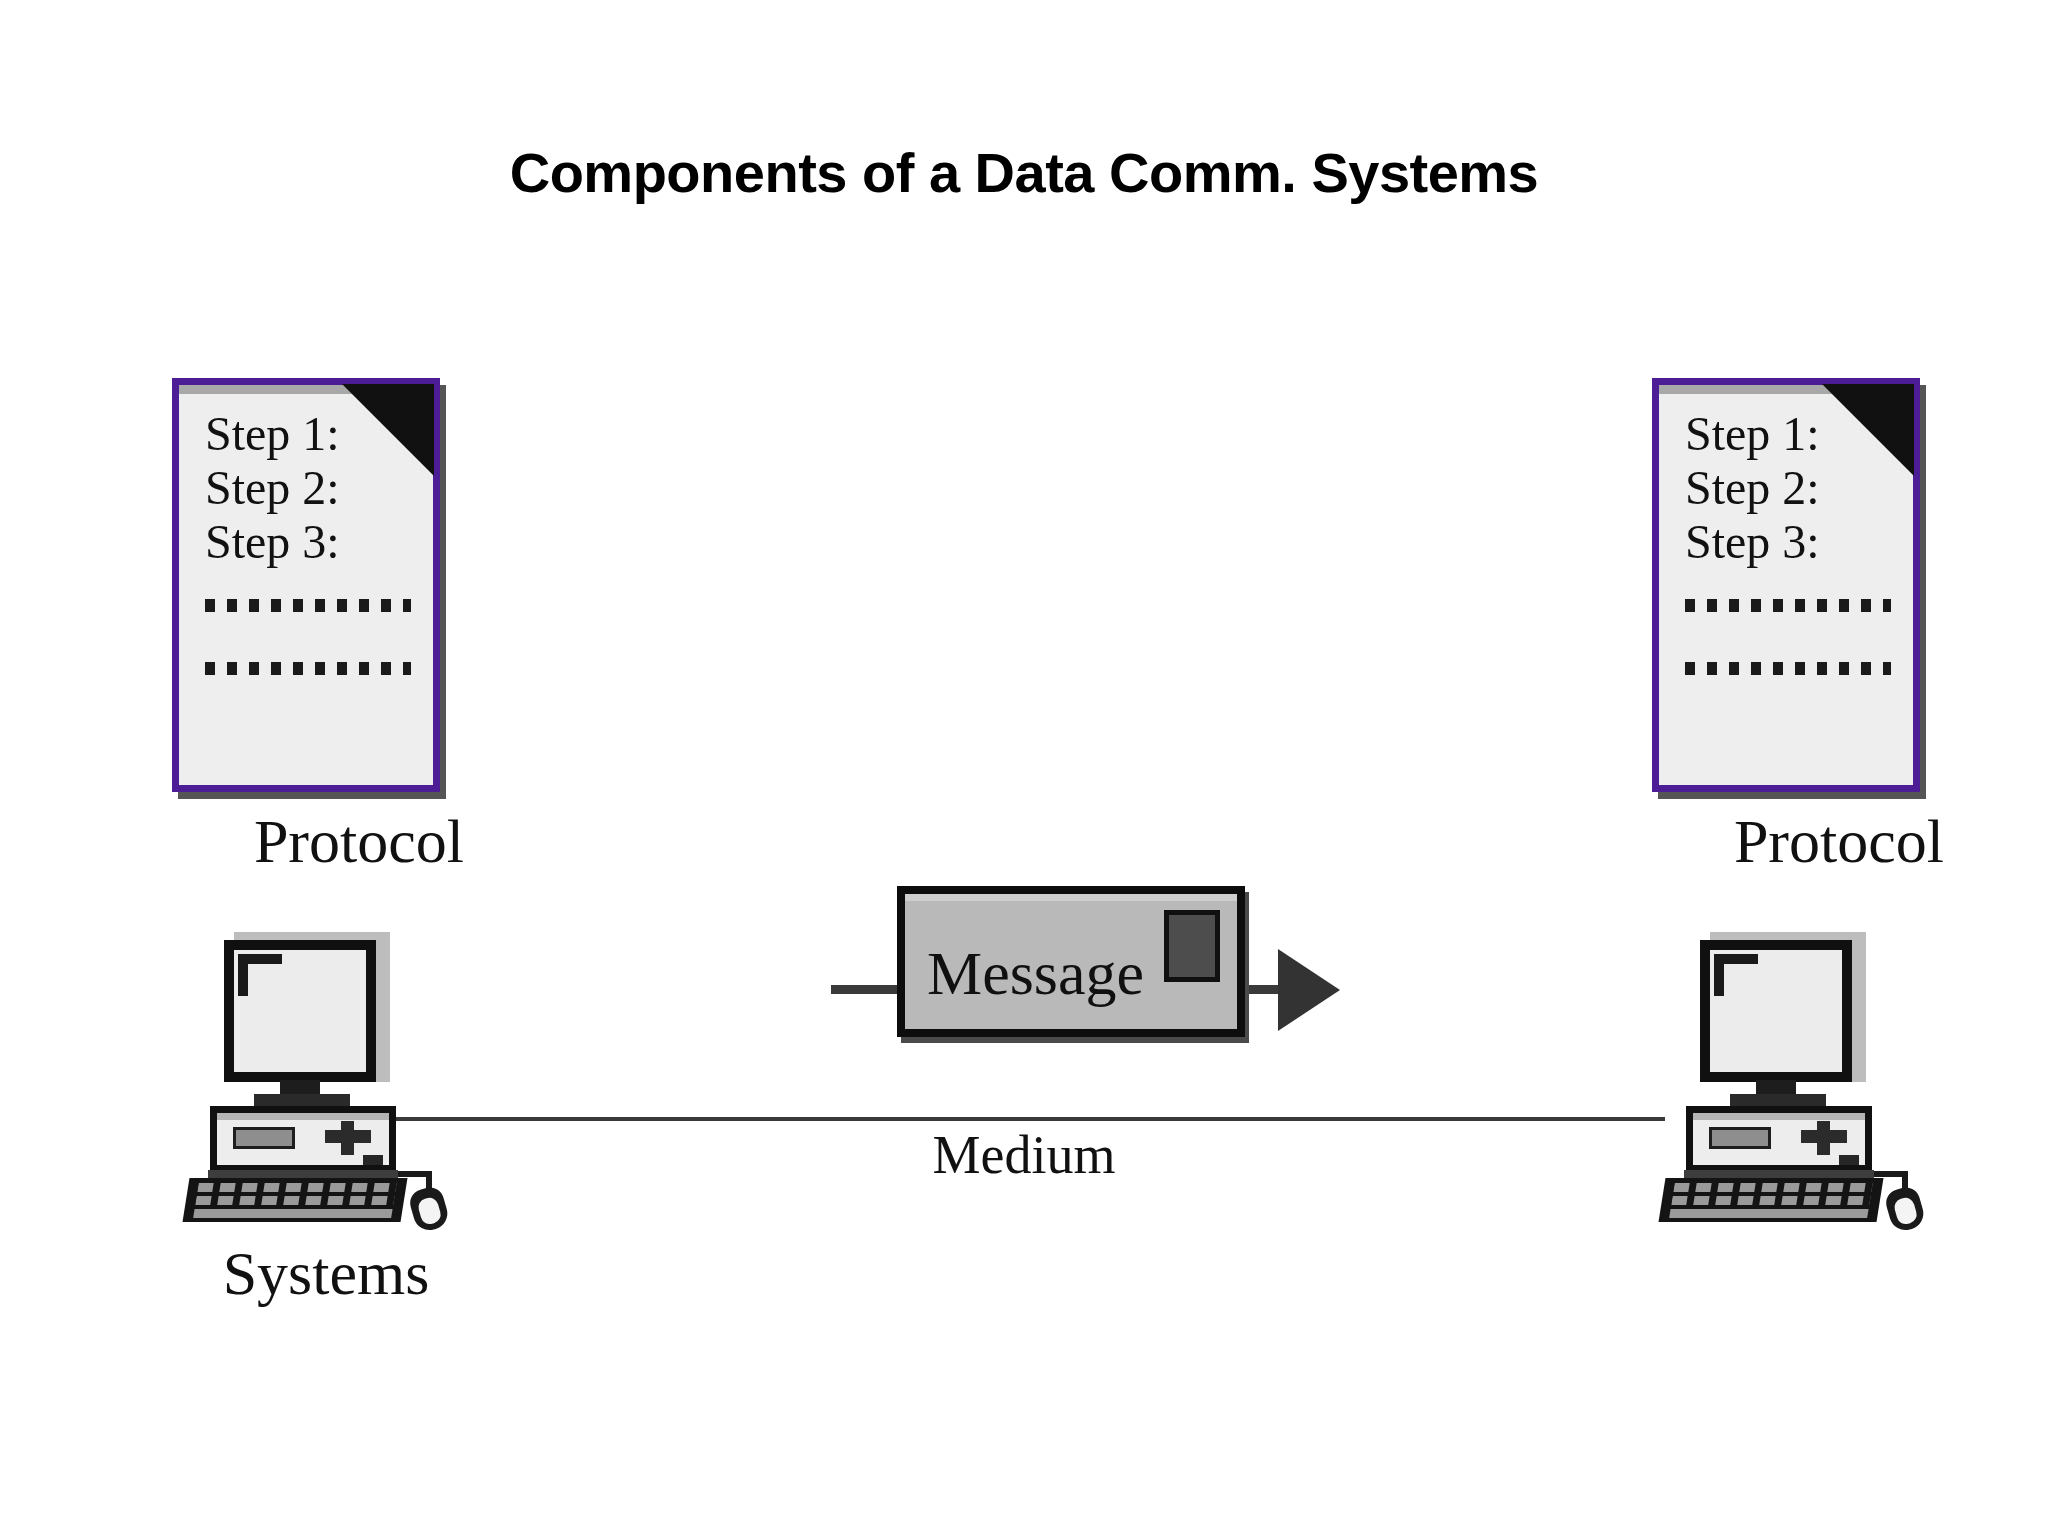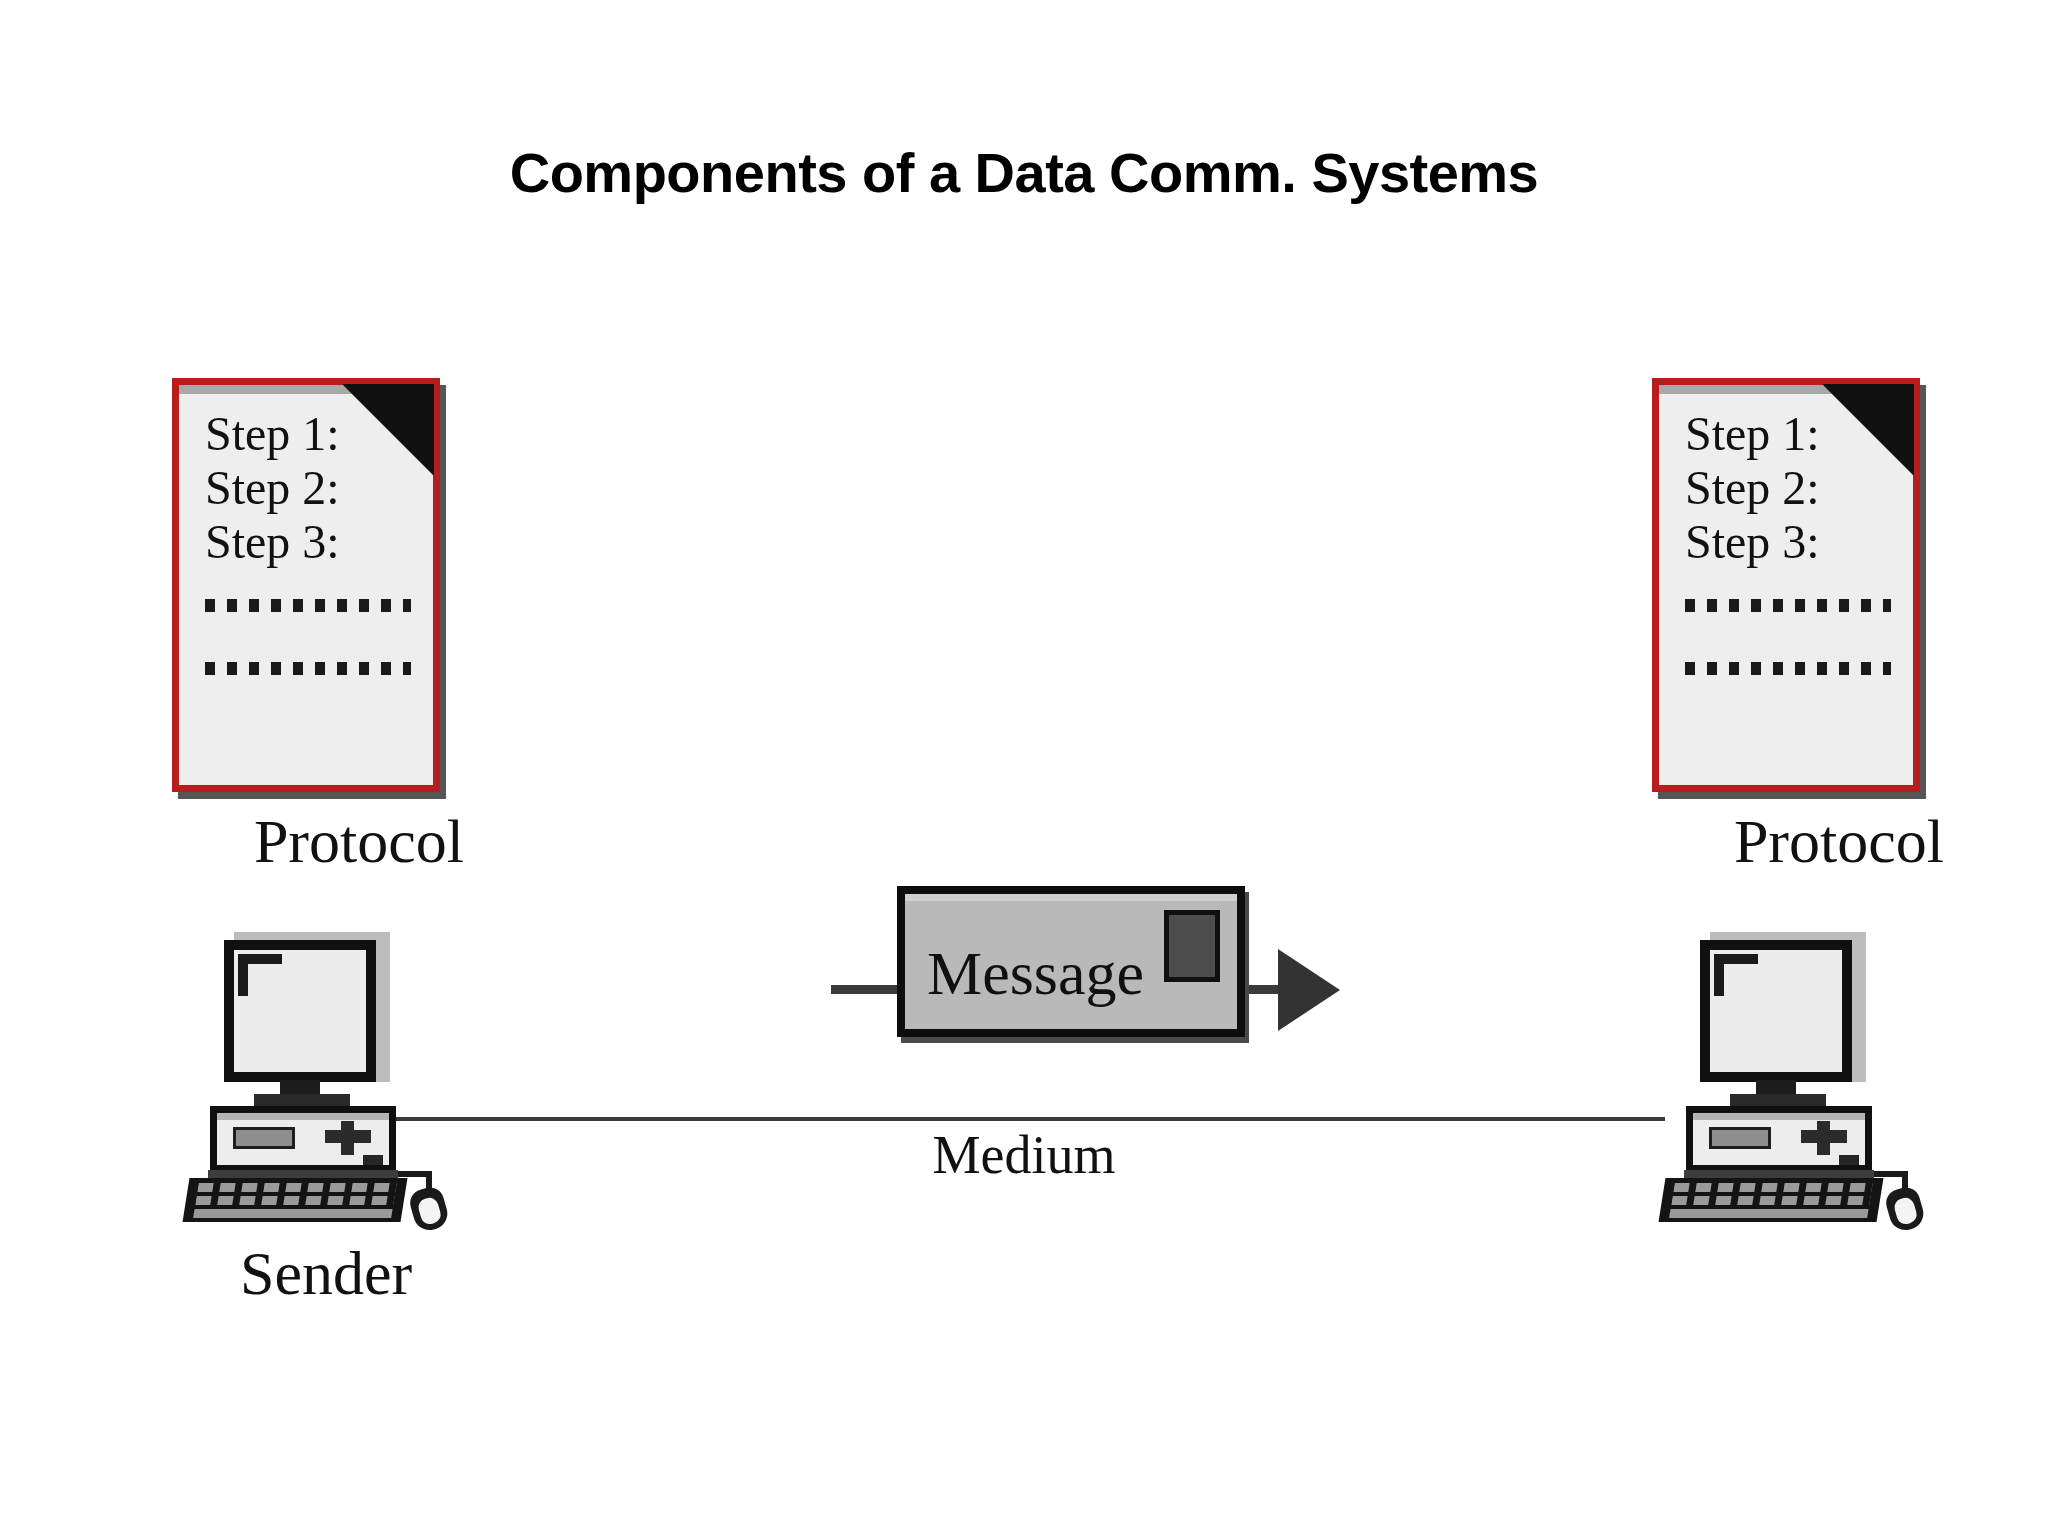--- a/index.html
+++ b/index.html
@@ -40,21 +40,21 @@
     width: 290px;
   }
   .doc-group.left  { left: 172px; top: 378px; }
   .doc-group.right { left: 1652px; top: 378px; }
 
   .doc {
     position: relative;
     width: 268px;
     height: 414px;
     background: #eeeeee;
-    border: 7px solid #b91c1c;
+    border: 7px solid #4c1d95;
     box-sizing: border-box;
     box-shadow: 6px 7px 0 0 #555555;
   }
   
   .doc-innertop {
     position: absolute;
     left: 0; right: 0; top: 0;
     height: 9px;
     background: #a8a8a8;
   }
@@ -407,21 +407,21 @@
       </div>
       <div class="pc-kbshelf"></div>
       <div class="pc-keyboard">
         <div class="pc-keys"></div>
         <div class="pc-keys r2"></div>
         <div class="pc-spacebar"></div>
       </div>
       <div class="pc-mouse-cord"></div>
       <div class="pc-mouse"></div>
     </div>
-    <div class="pc-caption">Sender</div>
+    <div class="pc-caption">Systems</div>
   </div>
 
   <div class="pc-group right">
     <div class="pc">
       <div class="pc-monitor-shadow"></div>
       <div class="pc-monitor">
         <div class="pc-screen-glare"></div>
         <div class="pc-screen-glare2"></div>
       </div>
       <div class="pc-neck"></div>

